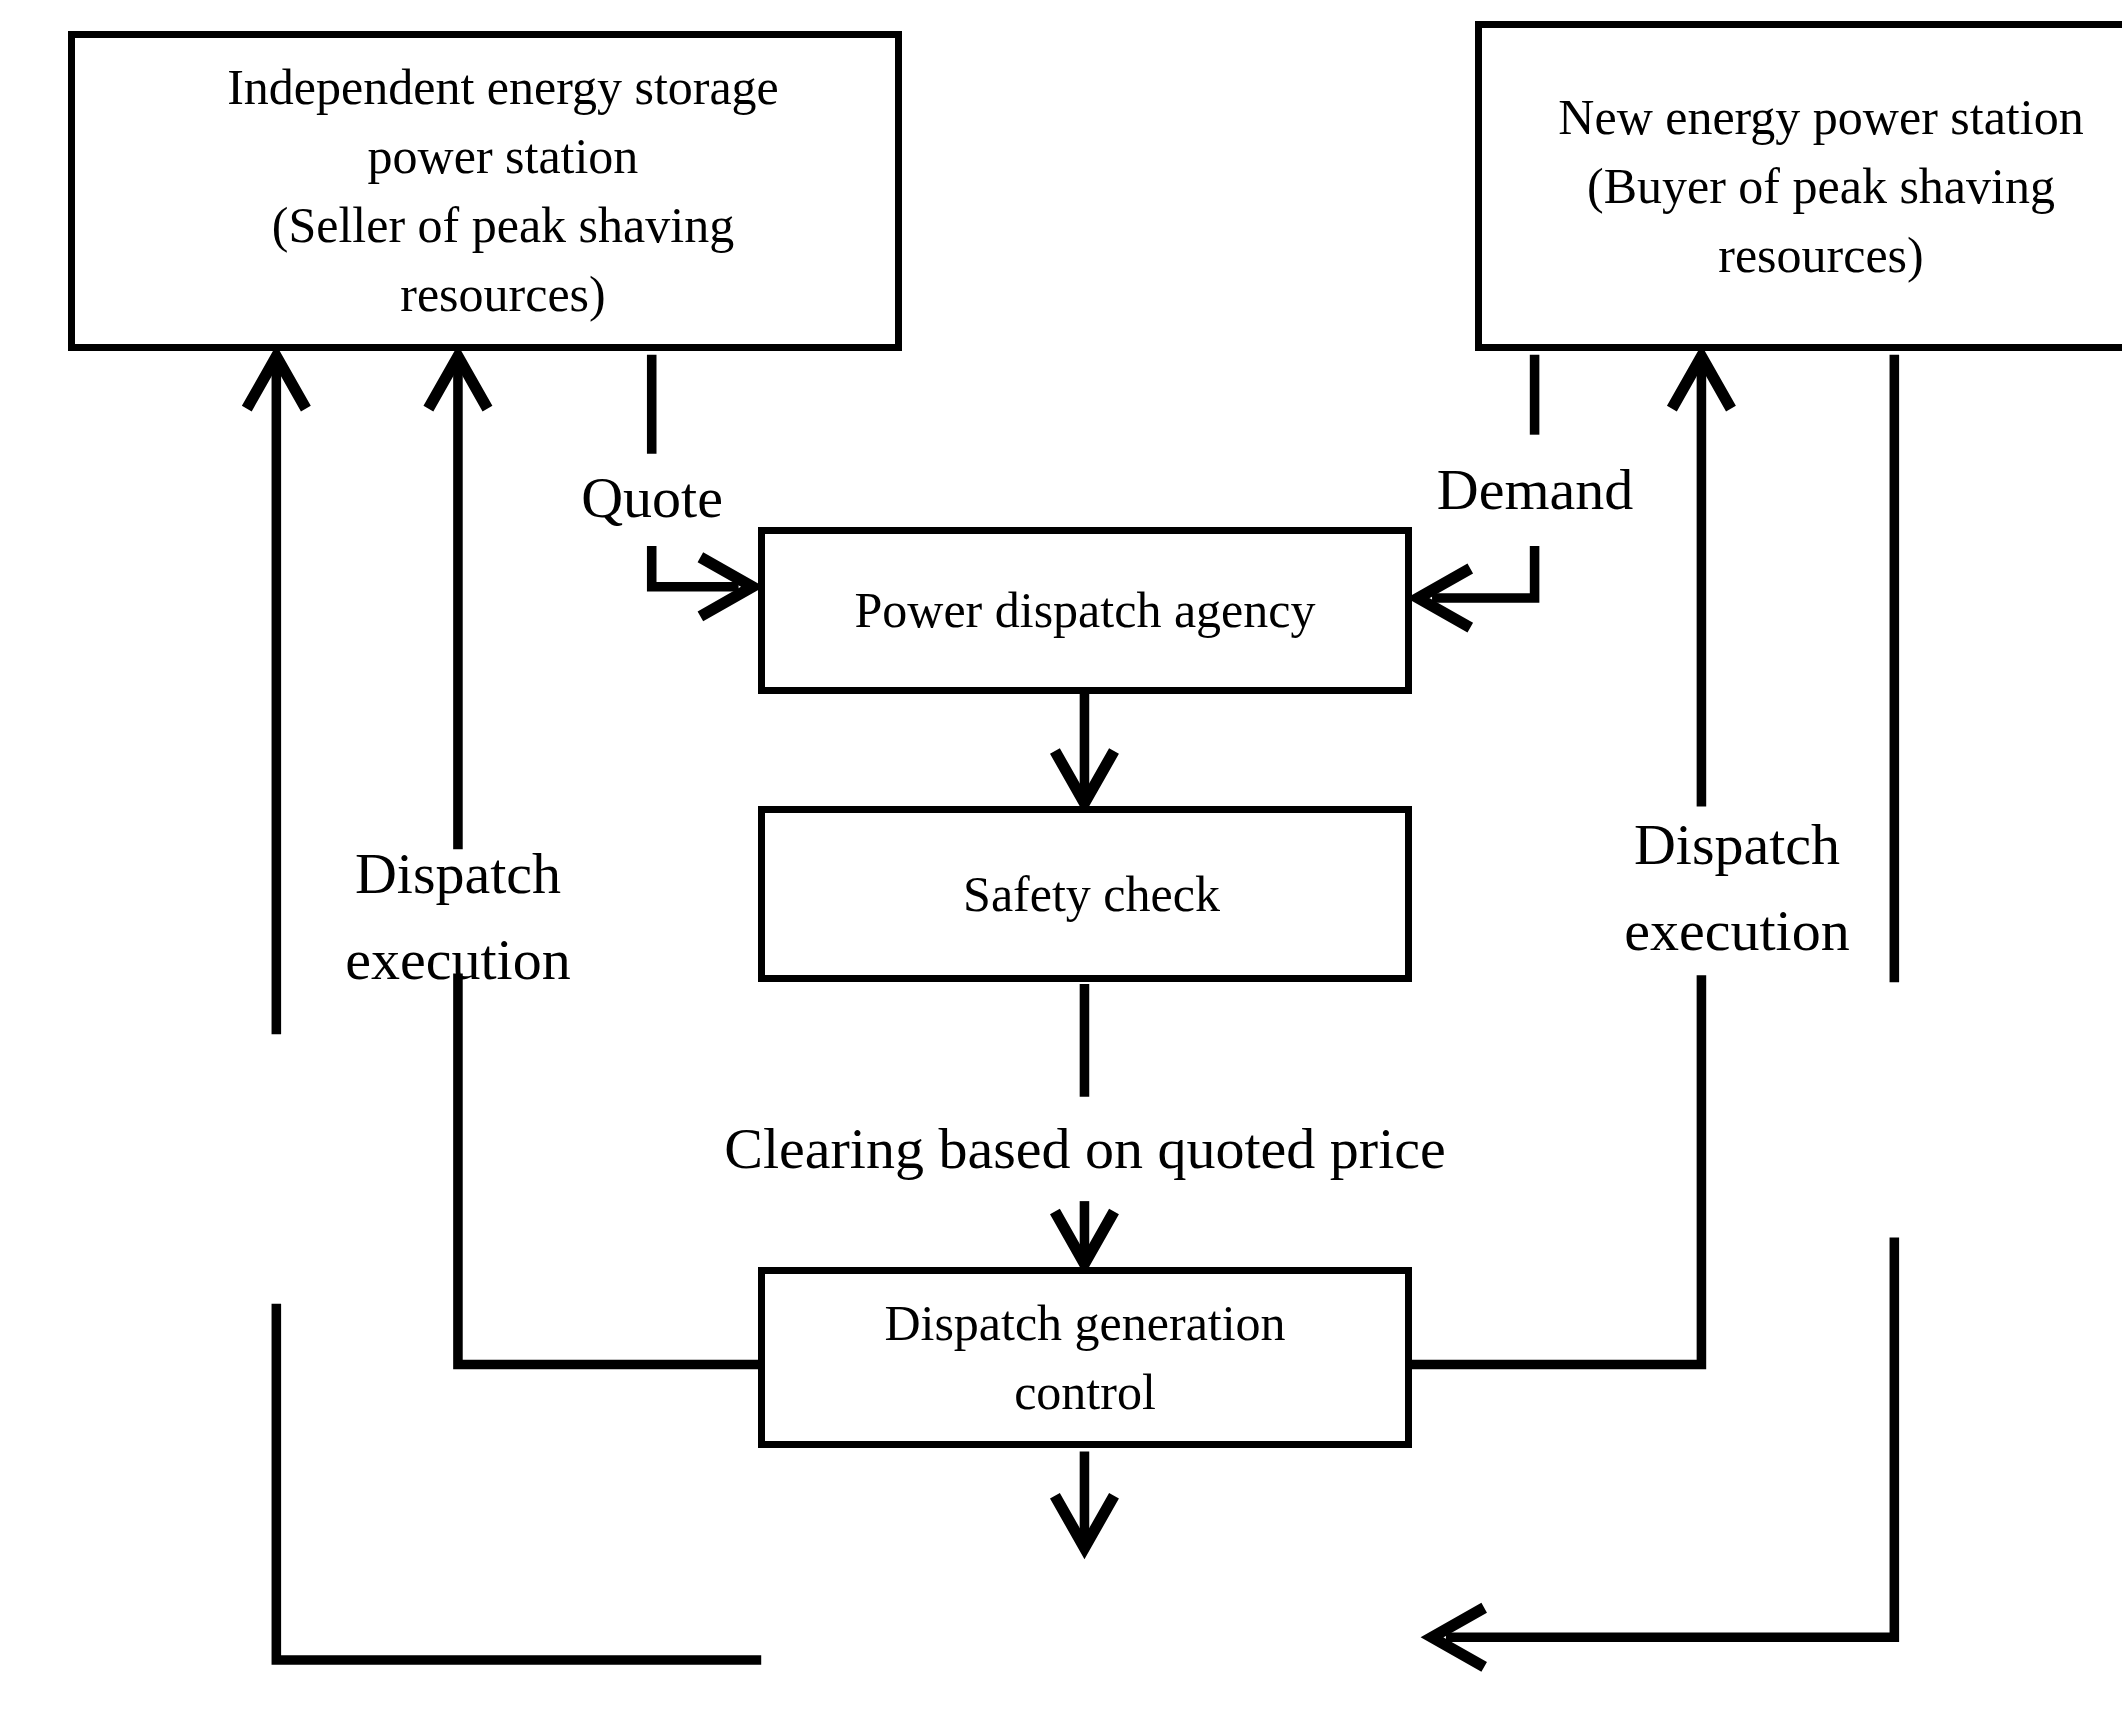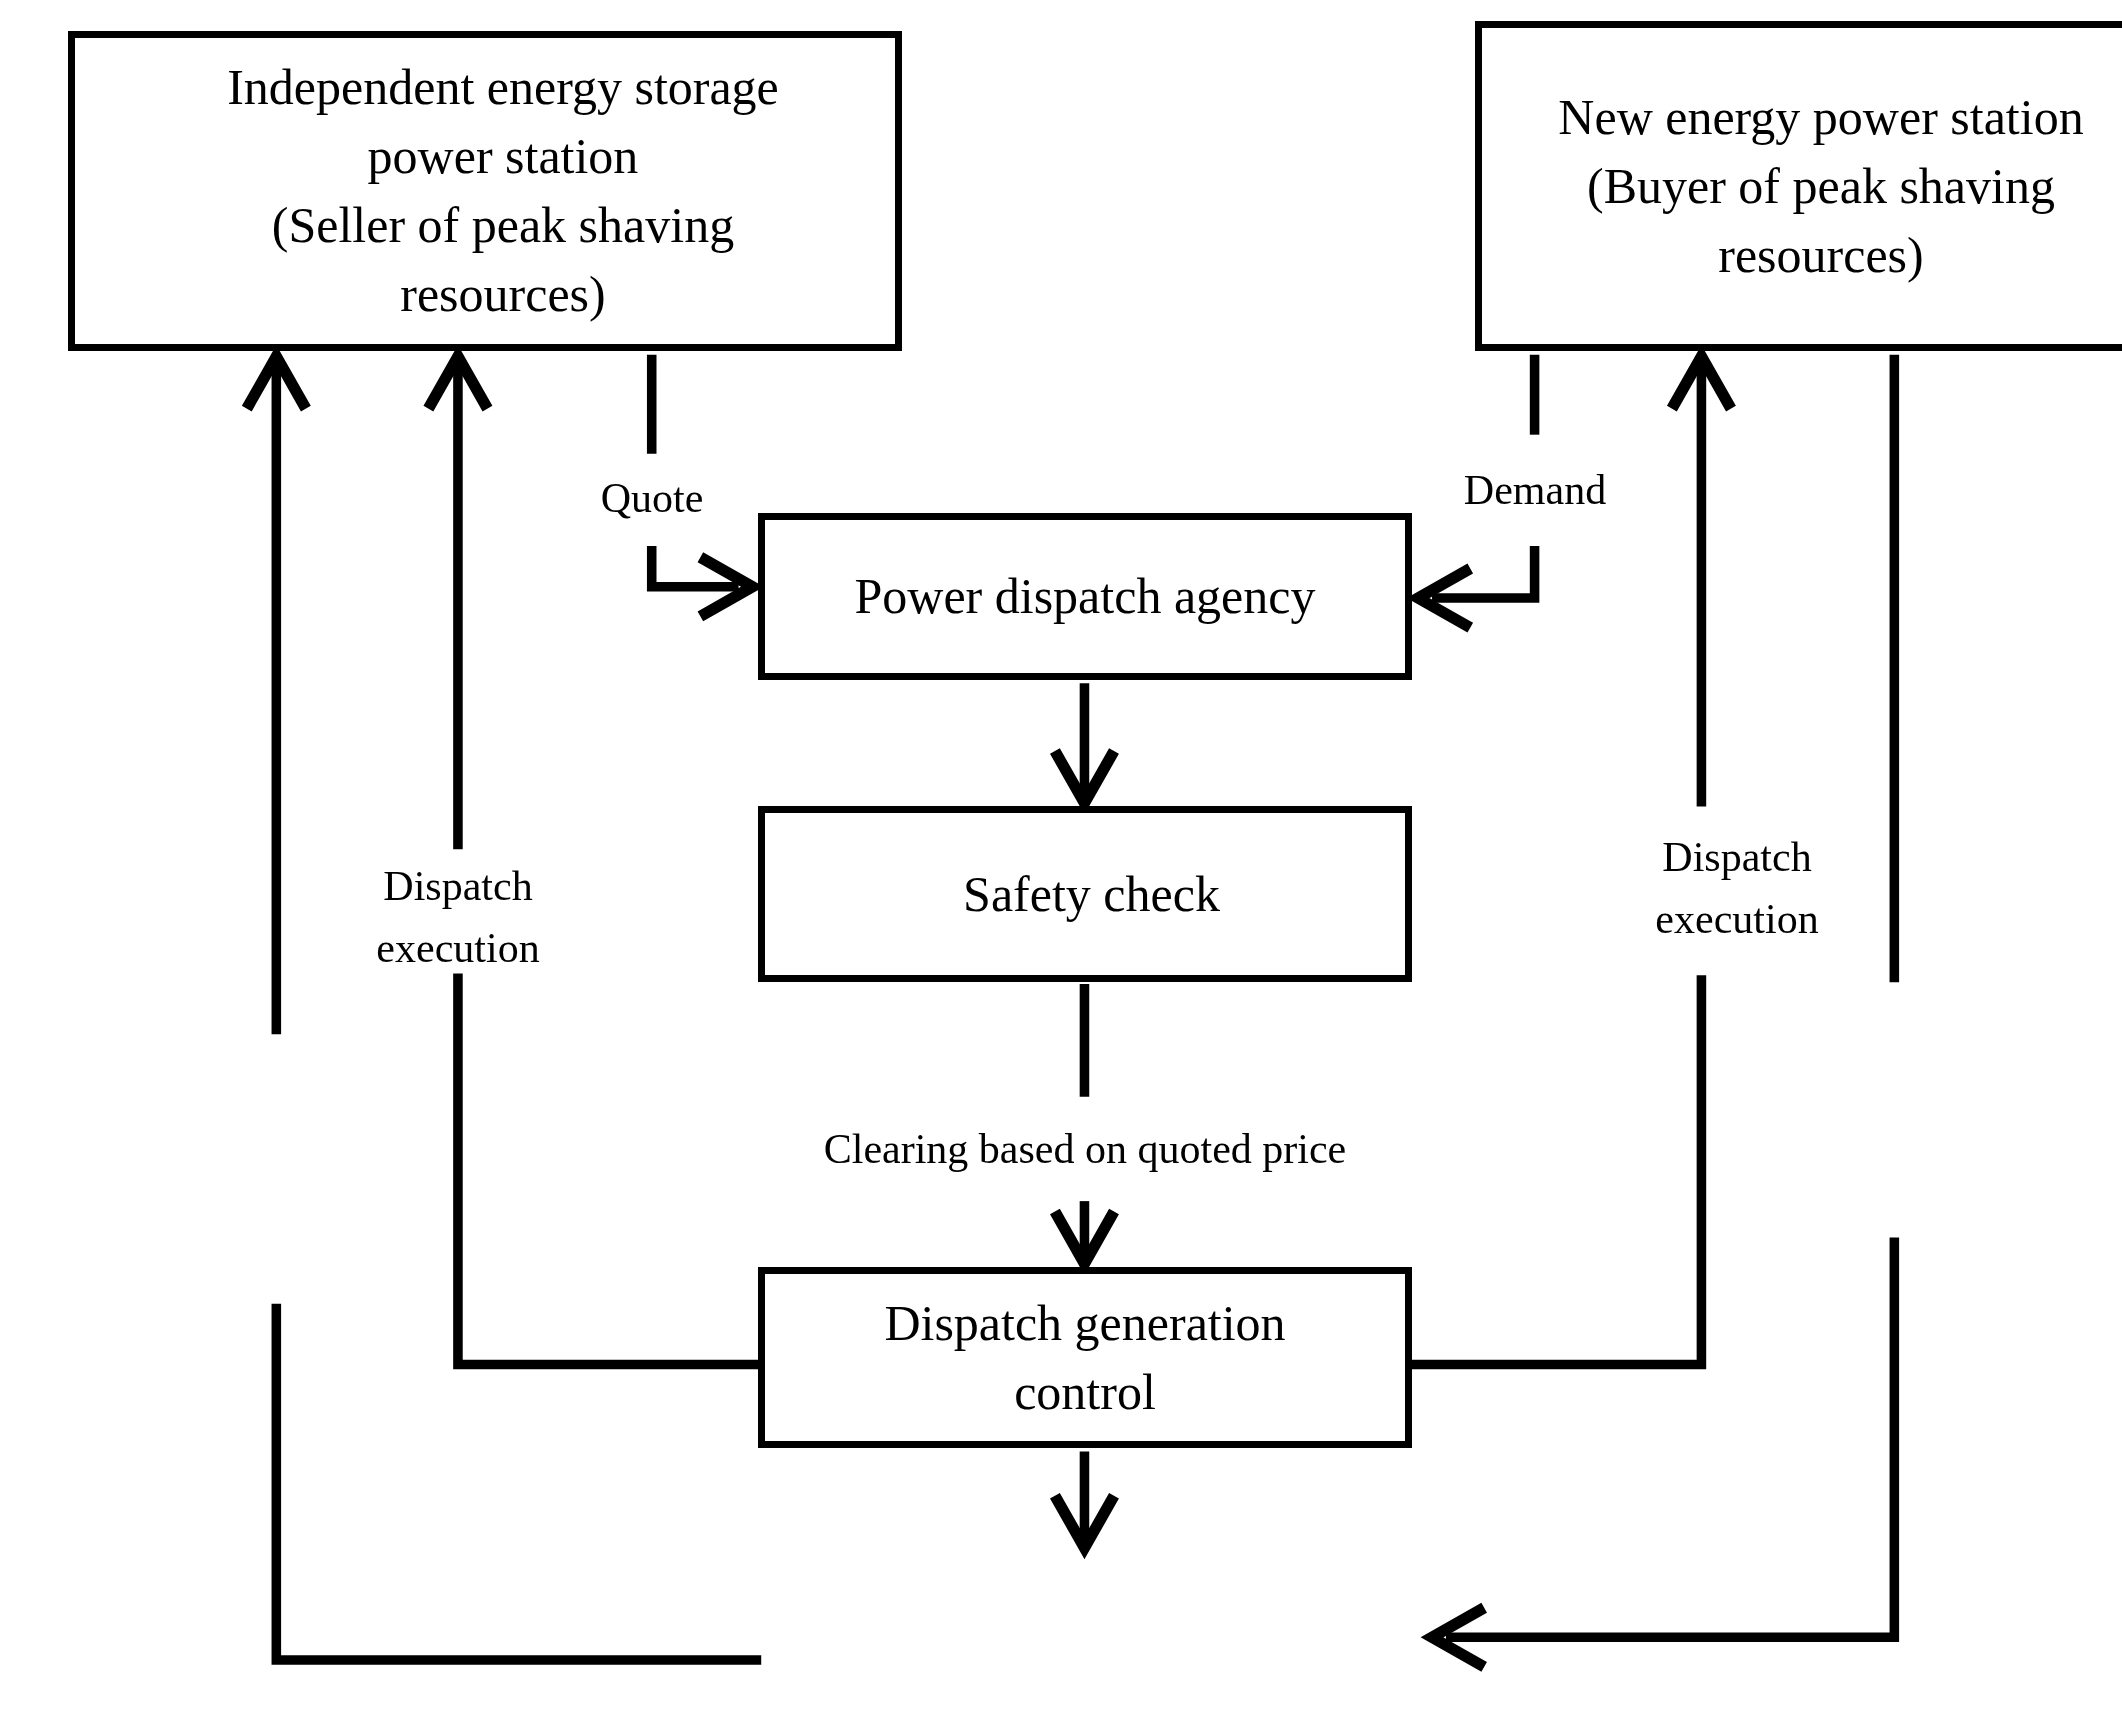--- a/index.html
+++ b/index.html
@@ -26,21 +26,21 @@
     white-space:pre-line;
     font-size:50px;
     line-height:1.38;
     color:#000;
   }
   .edge-label{
     position:absolute;
     transform:translate(-50%,-50%);
     text-align:center;
     white-space:pre-line;
-    font-size:42px;
+    font-size:58px;
     line-height:1.48;
     color:#000;
     background:transparent;
   }
   #wires{
     position:absolute;
     left:0;top:0;
     width:2122px;
     height:1734px;
     pointer-events:none;
@@ -101,21 +101,21 @@
 (Seller of peak shaving
 resources)</div>
   </div>
 
   <div class="node" style="left:1427px; top:21px; width:692px; height:330px;margin-left:48px;">
     <div class="node-label">New energy power station
 (Buyer of peak shaving
 resources)</div>
   </div>
 
-  <div class="node" style="left:758px; top:513px; width:654px; height:167px;">
+  <div class="node" style="left:758px; top:527px; width:654px; height:167px;">
     <div class="node-label">Power dispatch agency</div>
   </div>
 
   <div class="node" style="left:758px; top:806px; width:654px; height:176px;padding-left:13px;">
     <div class="node-label">Safety check</div>
   </div>
 
   <div class="node" style="left:758px; top:1267px; width:654px; height:181px;">
     <div class="node-label">Dispatch generation
 control</div>

